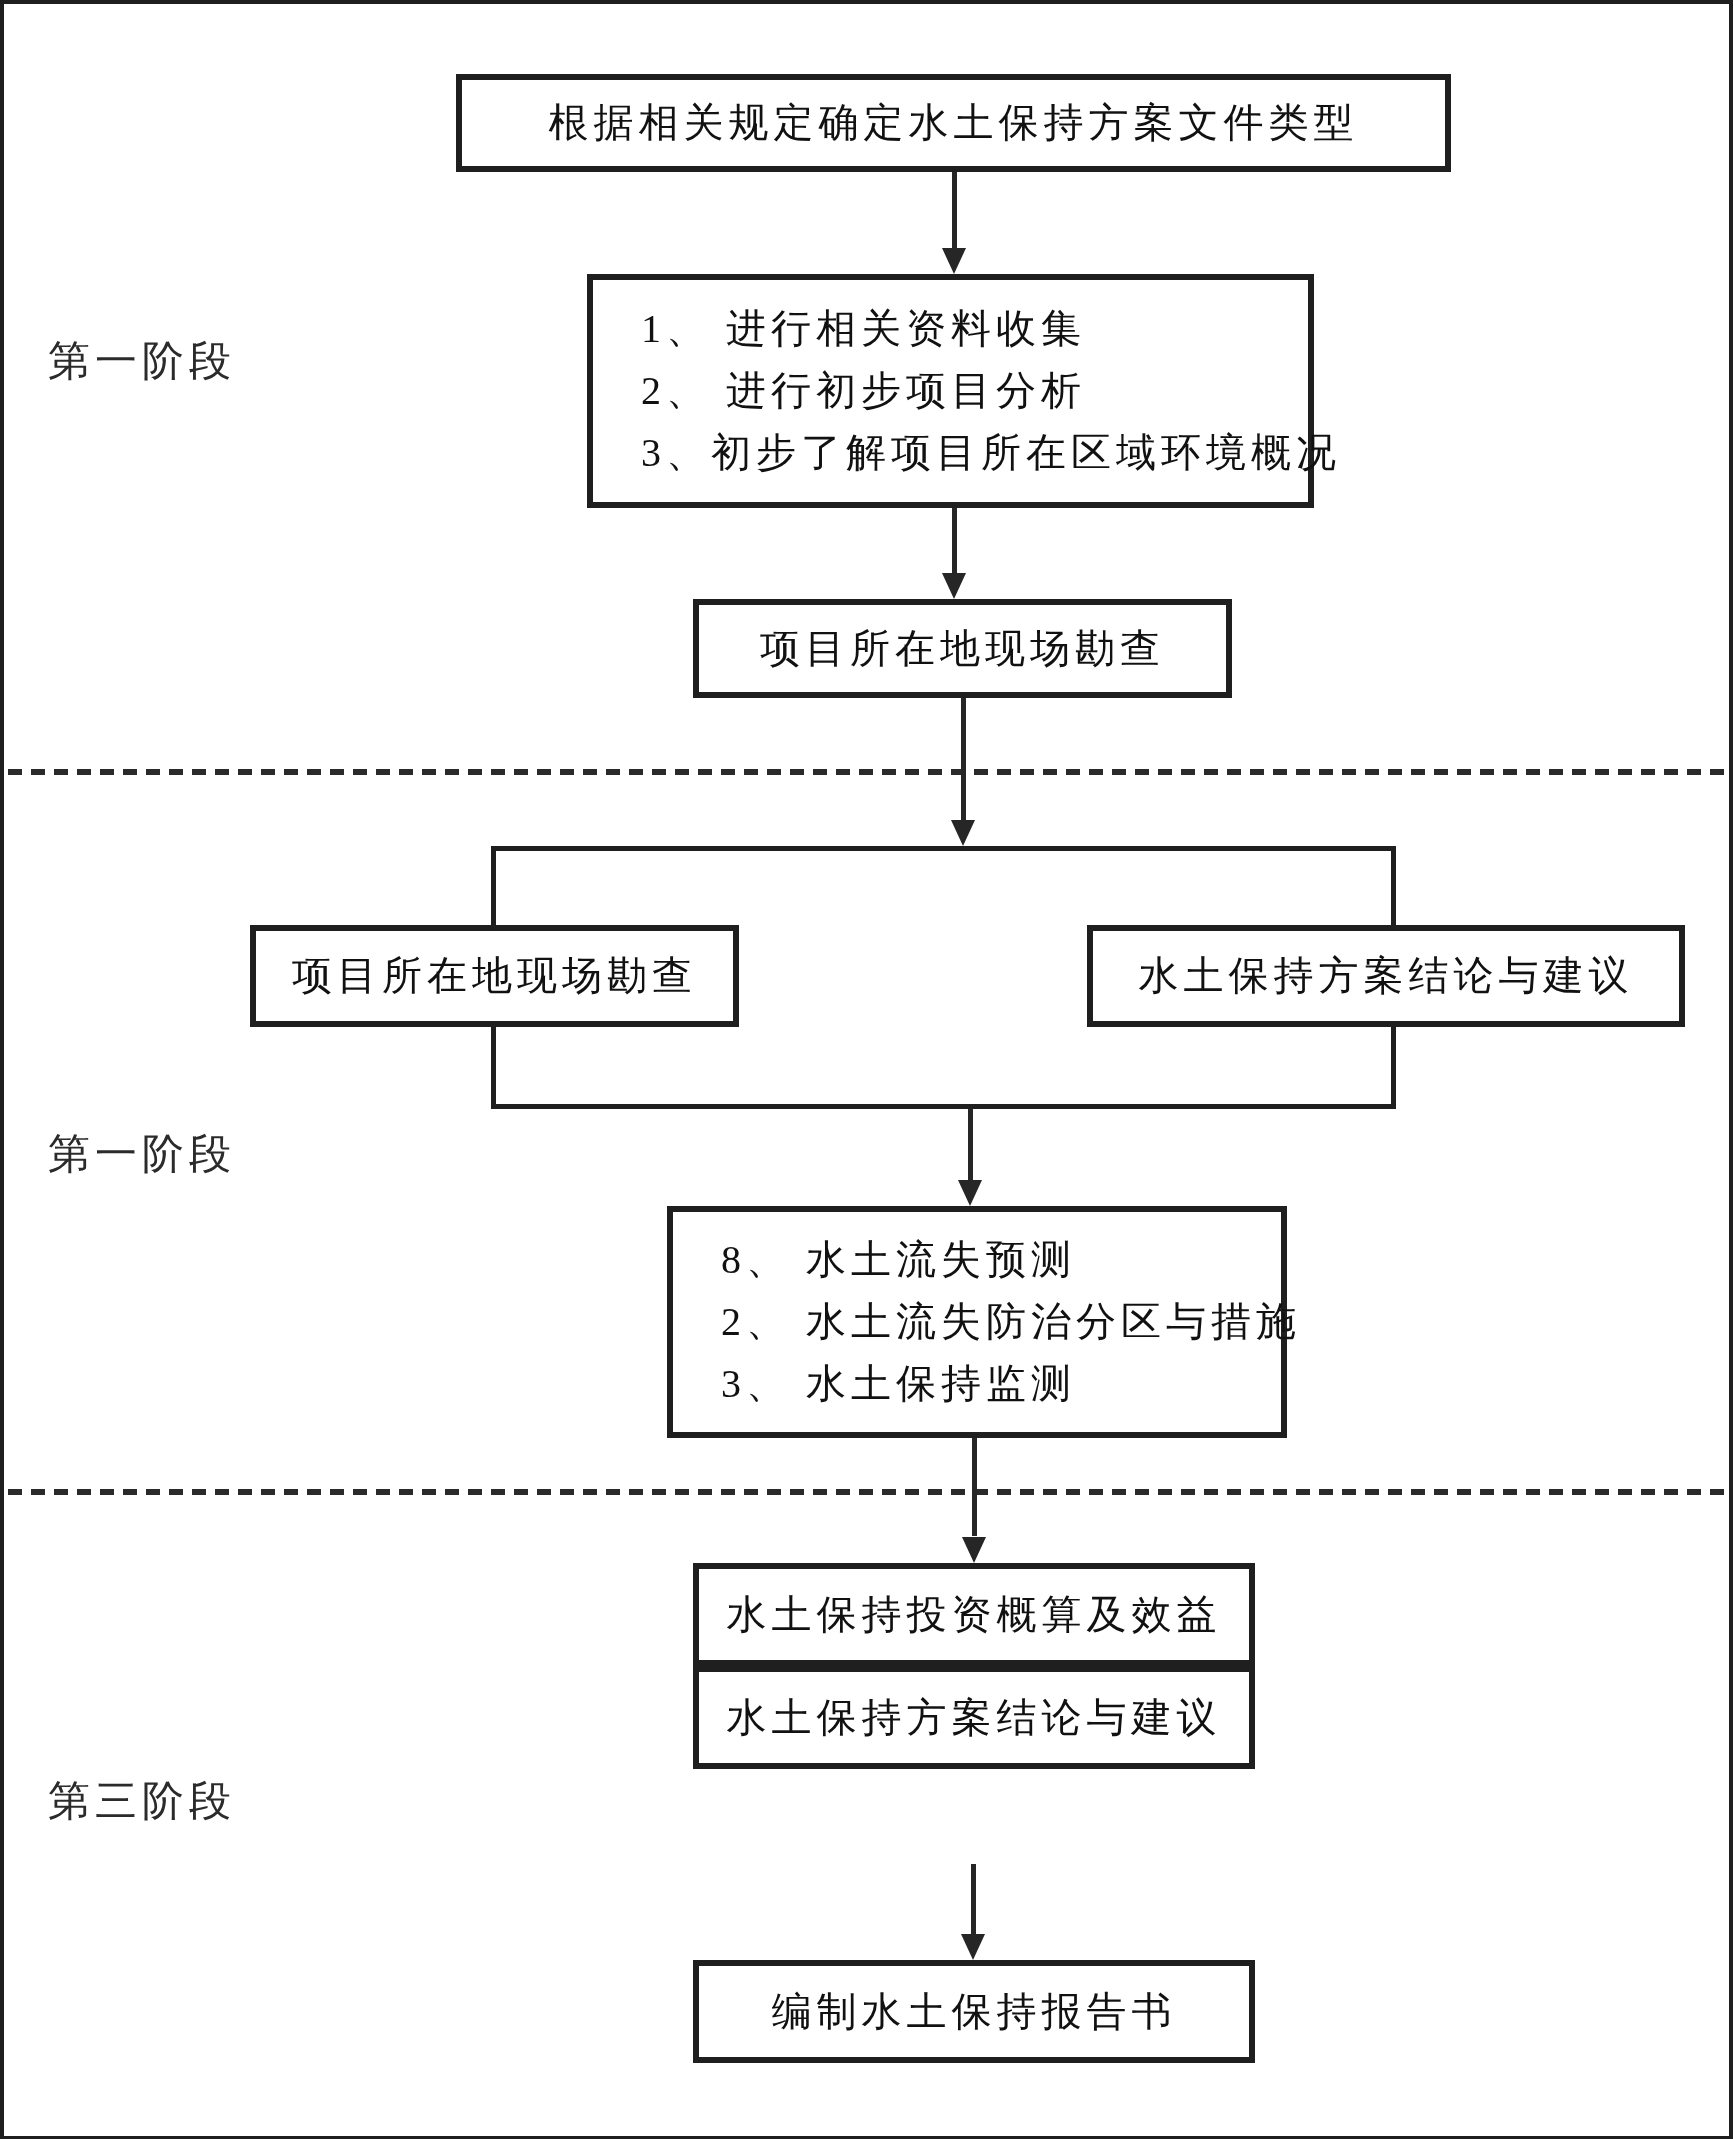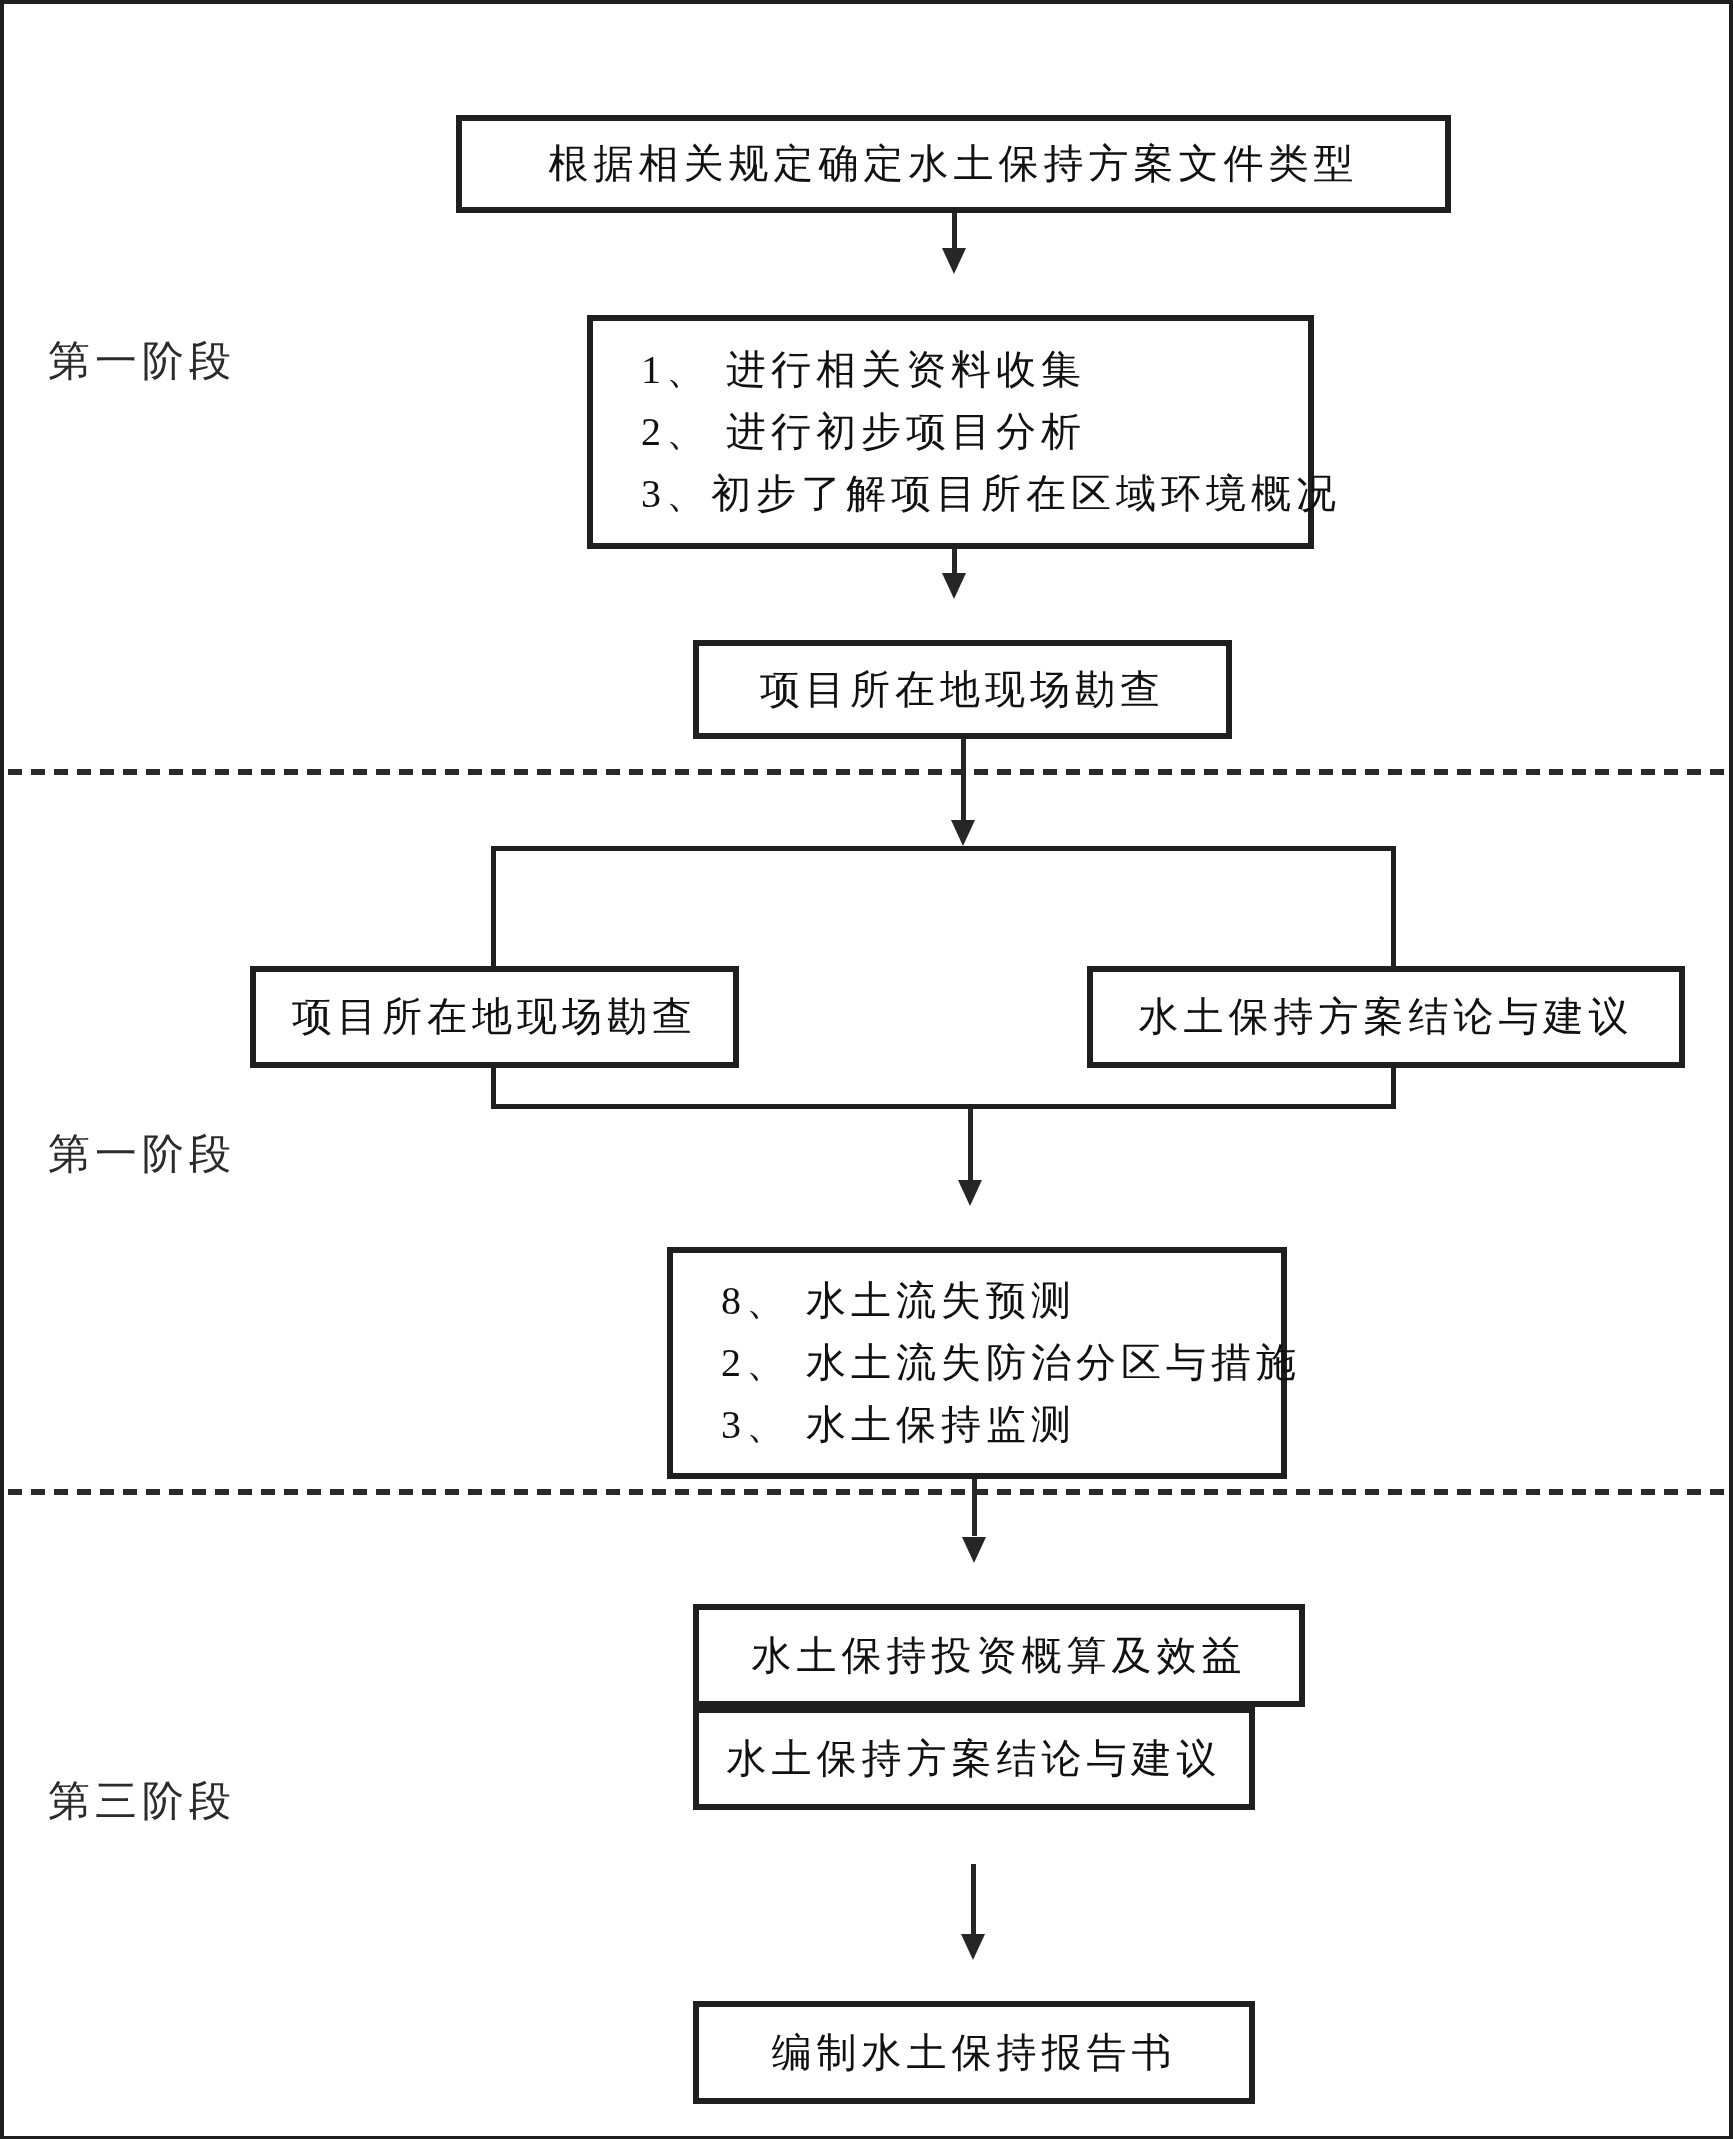--- a/index.html
+++ b/index.html
@@ -19,21 +19,20 @@
     border:6px solid #1f1f1f;
     background:#ffffff;
     display:flex;
     align-items:center;
     justify-content:center;
     text-align:center;
     font-size:40px;
     letter-spacing:5px;
     line-height:1.05;
     white-space:nowrap;
-    margin-top:41px;
   }
   .fbox.list{
     flex-direction:column;
     align-items:flex-start;
     justify-content:center;
     text-align:left;
     row-gap:20px;
     padding-left:48px;
     padding-right:10px;
   }
@@ -123,21 +122,21 @@
   <div class="fbox" style="left:689px;top:595px;width:539px;height:99px">
     <span>项目所在地现场勘查</span>
   </div>
 
   <div class="fbox list" style="left:663px;top:1202px;width:620px;height:232px">
     <span>8、 水土流失预测</span>
     <span>2、 水土流失防治分区与措施</span>
     <span>3、 水土保持监测</span>
   </div>
 
-  <div class="fbox" style="left:689px;top:1559px;width:612px;height:103px">
+  <div class="fbox" style="left:689px;top:1559px;width:562px;height:103px">
     <span>水土保持投资概算及效益</span>
   </div>
 
   <div class="fbox" style="left:689px;top:1662px;width:562px;height:103px">
     <span>水土保持方案结论与建议</span>
   </div>
 
   <div class="fbox" style="left:689px;top:1956px;width:562px;height:103px">
     <span>编制水土保持报告书</span>
   </div>

